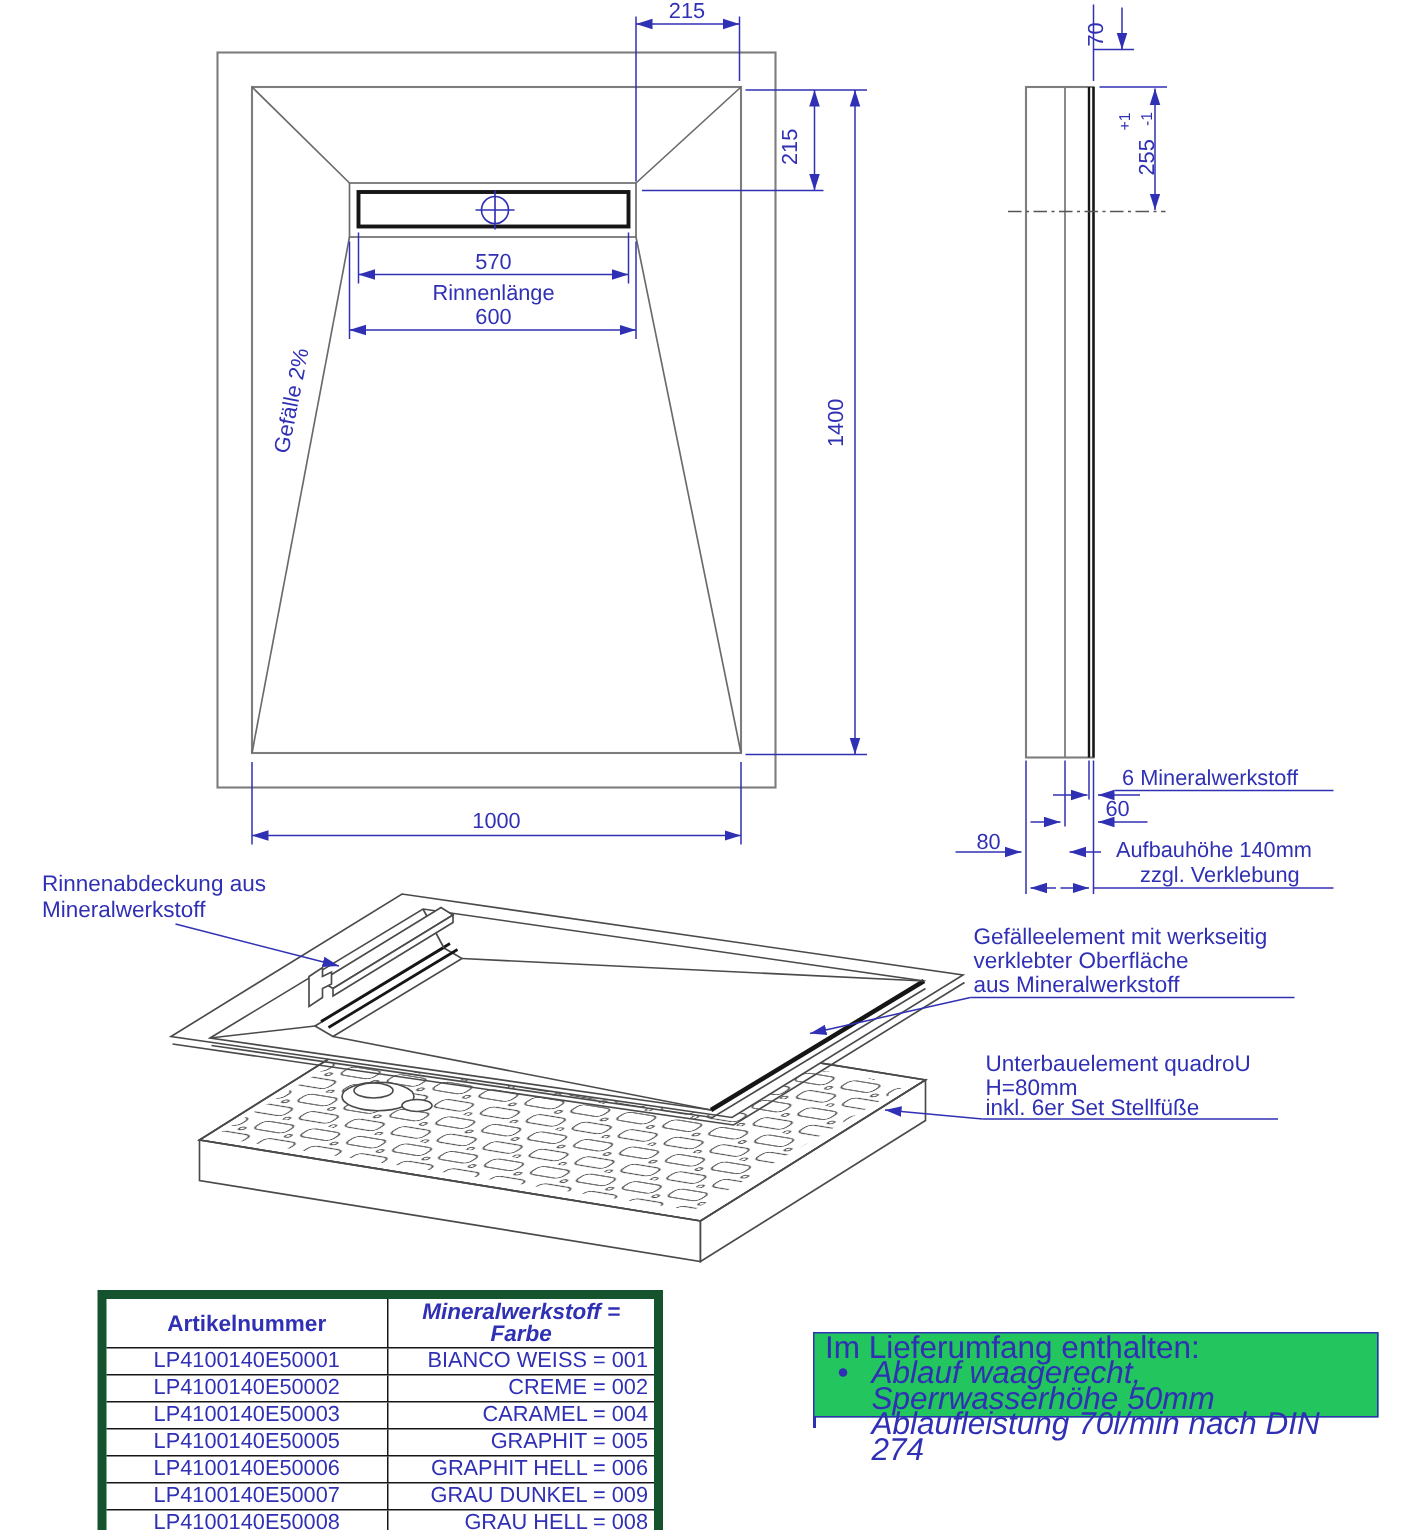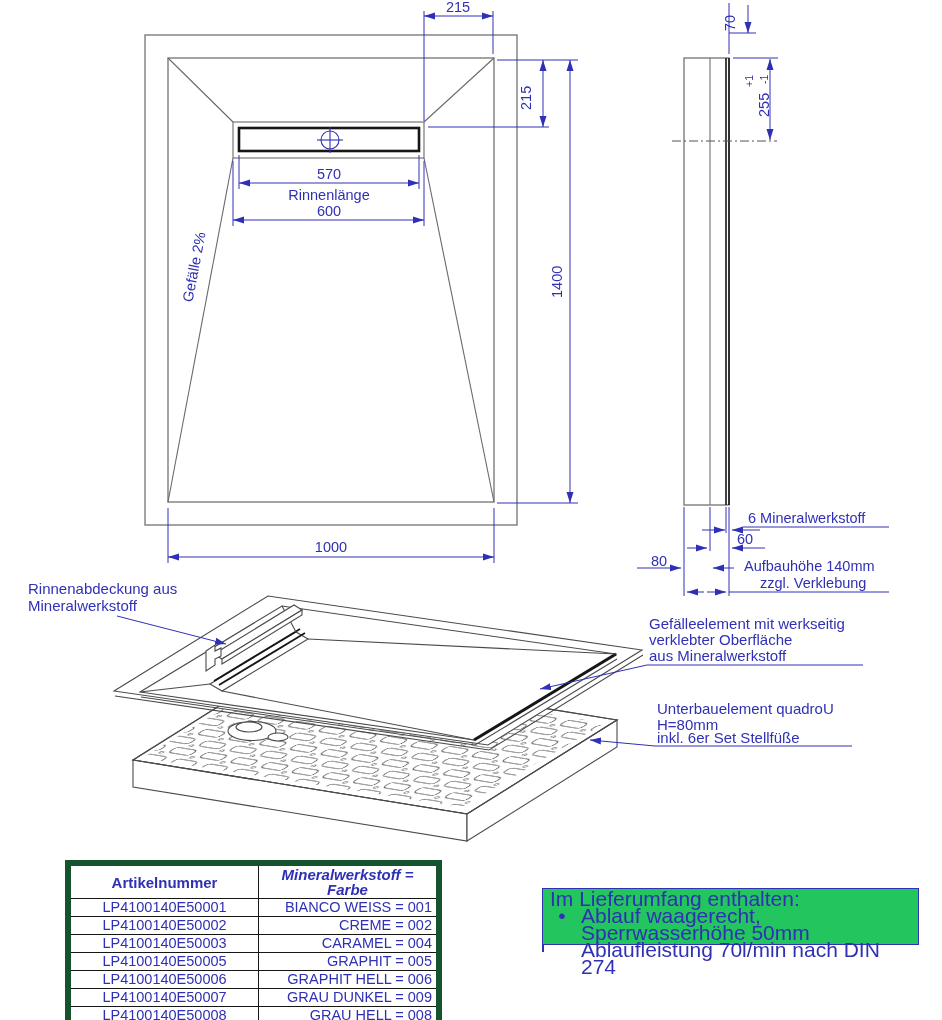--- a/index.html
+++ b/index.html
@@ -20,21 +20,21 @@
   .art-table .th .c1{display:flex;align-items:center;justify-content:center;}
   .art-table .th .c2{display:flex;flex-direction:column;align-items:center;justify-content:center;text-align:center;padding-right:0;line-height:15px;font-style:italic;}
   .art-table .row{height:17px;line-height:17px;font-size:14.5px;}
 
   
   .scope-box{position:absolute;left:542px;top:888px;width:375px;height:55px;border:1.5px solid #3030b5;color:#3030b5;font-size:21px;line-height:17px;background:#22c55e;}
   .scope-box::after{content:"";position:absolute;left:-1px;bottom:-8px;width:2px;height:8px;background:#3030b5;}
   .scope-title{padding:1px 0 0 7px;}
   .scope-item{display:flex;}
   .scope-bullet{width:38px;text-align:center;}
-  .scope-lines{flex:1;}
+  .scope-lines{flex:1;font-style:italic;}
 </style>
 </head>
 <body>
 
 
 
 <svg id="drawing" width="942" height="1020" viewBox="0 0 942 1020" xmlns="http://www.w3.org/2000/svg">
   <defs>
     <marker id="arr" viewBox="0 0 10 8" refX="10" refY="4" markerWidth="11" markerHeight="9" orient="auto-start-reverse" markerUnits="userSpaceOnUse">
       <path d="M0,0.8 L10,4 L0,7.2 Z" fill="#3030b5"></path>

